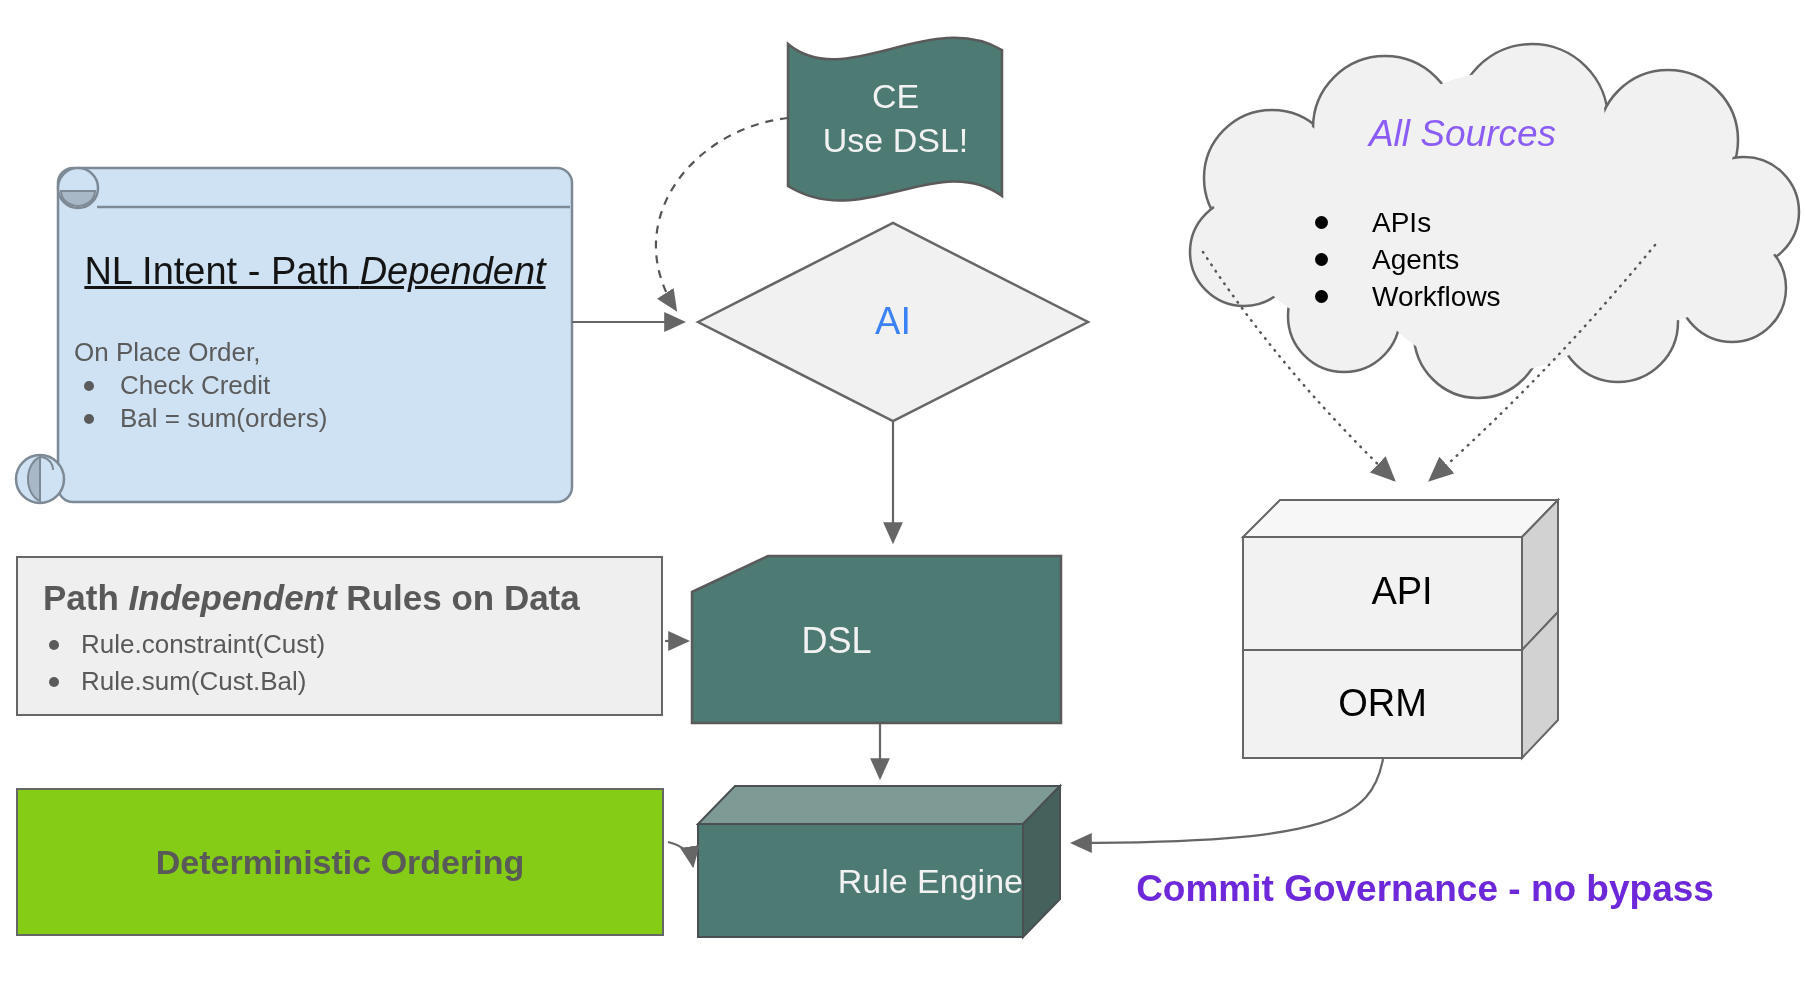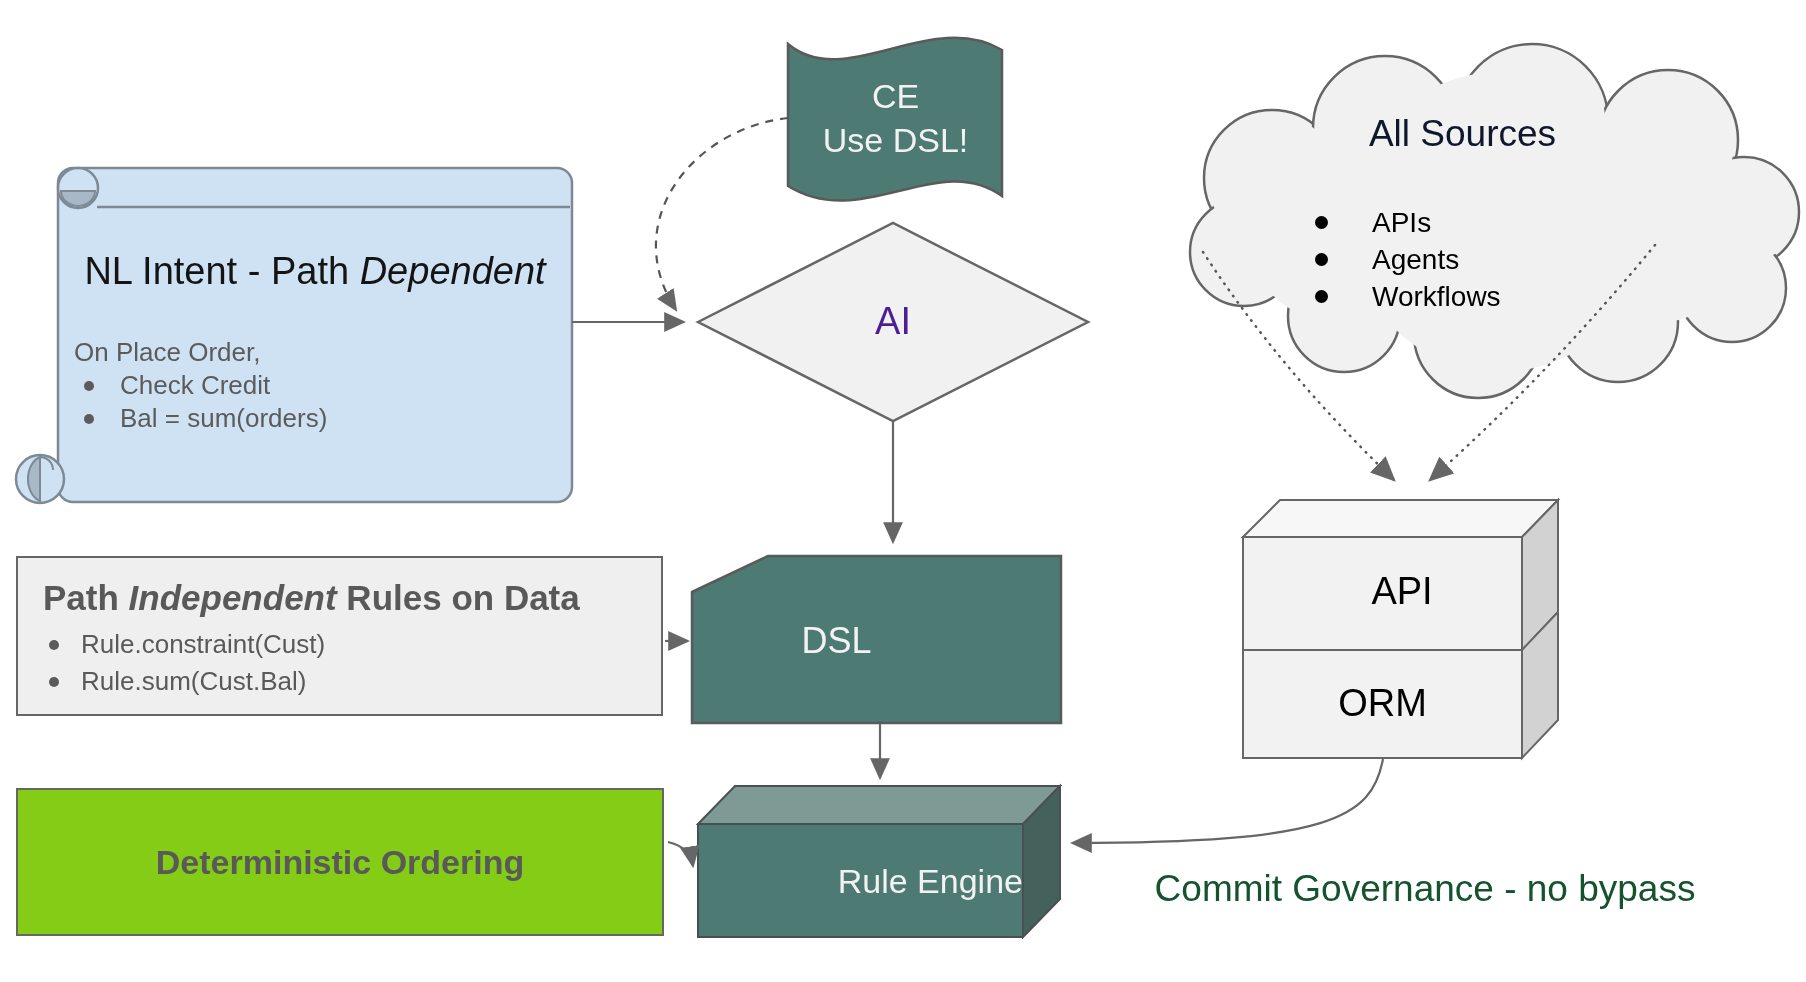--- a/index.html
+++ b/index.html
@@ -10,32 +10,32 @@
     height: 982px;
     background: #ffffff;
     overflow: hidden;
   }
   .layer-svg { position: absolute; left: 0; top: 0; width: 1806px; height: 982px; }
   .abs { position: absolute; }
 
   
   .scroll-title {
     left: 58px; top: 248px; width: 514px;
-    text-align: center; font-size: 38px; color: #141414; line-height: 46px;
+    text-align: center; font-size: 38px; color: #141414; line-height: 46px; text-decoration: underline;
   }
   .scroll-title .ital { font-style: italic; }
   .scroll-body { left: 74px; top: 336px; font-size: 26px; color: #5b5b5b; line-height: 33px; }
   .brow { display: flex; align-items: center; text-align: right; }
   .bdot {
     width: 10px; height: 10px; border-radius: 50%;
     background: #5b5b5b; margin: 0 26px 0 10px; flex: 0 0 auto;
   }
   .flag-line { left: 788px; width: 215px; text-align: center; color: #f2f2f2; font-size: 34px; }
-  .ai-label { left: 698px; top: 300px; width: 390px; text-align: center; font-size: 38px; color: #4c1d95; }
-  .cloud-title { left: 1290px; top: 113px; width: 345px; text-align: center; font-size: 37px; color: #0f172a; }
+  .ai-label { left: 698px; top: 300px; width: 390px; text-align: center; font-size: 38px; color: #3b82f6; }
+  .cloud-title { left: 1290px; top: 113px; width: 345px; text-align: center; font-size: 37px; color: #8b5cf6; font-style: italic; }
   .cloud-bullets { left: 1307px; top: 204px; font-size: 28px; color: #000; line-height: 37px; }
   .cloud-bullets .bdot { width: 13px; height: 13px; background: #000; margin: 0 44px 0 8px; }
   .rules-box {
     left: 16px; top: 556px; width: 647px; height: 160px;
     background: #efefef; border: 2px solid #666;
     padding: 20px 0 0 25px;
   }
   .rules-title { font-size: 35px; font-weight: bold; color: #595959; margin-bottom: 8px; }
   .rules-title .ital { font-style: italic; }
   .rules-bullets { font-size: 26px; color: #595959; line-height: 37px; }
@@ -43,21 +43,21 @@
   .dsl-label { left: 652px; top: 620px; width: 369px; text-align: center; font-size: 36px; color: #f2f2f2; }
   .ordering-box {
     left: 16px; top: 788px; width: 648px; height: 148px;
     background: #84cc16; border: 2px solid #666;
     display: flex; align-items: center; justify-content: center;
   }
   .ordering-label { font-size: 34px; font-weight: bold; color: #595959; }
   .engine-label { left: 698px; top: 862px; width: 325px; text-align: right; font-size: 34px; color: #f2f2f2; }
   .api-label { left: 1243px; top: 570px; width: 318px; text-align: center; font-size: 38px; color: #000; }
   .orm-label { left: 1243px; top: 682px; width: 279px; text-align: center; font-size: 38px; color: #000; }
-  .commit-caption { left: 1105px; top: 868px; width: 640px; text-align: center; font-size: 37px; font-weight: normal; color: #14532d; }
+  .commit-caption { left: 1105px; top: 868px; width: 640px; text-align: center; font-size: 37px; font-weight: bold; color: #6d28d9; }
 </style>
 </head>
 <body>
 
 <div class="canvas">
 
   <svg class="layer-svg" viewBox="0 0 1806 982">
     <defs>
       <marker id="arrow" markerWidth="10" markerHeight="9" refX="9" refY="4.5" orient="auto" markerUnits="strokeWidth">
         <path d="M0,0 L10,4.5 L0,9 Z" fill="#666"></path>

